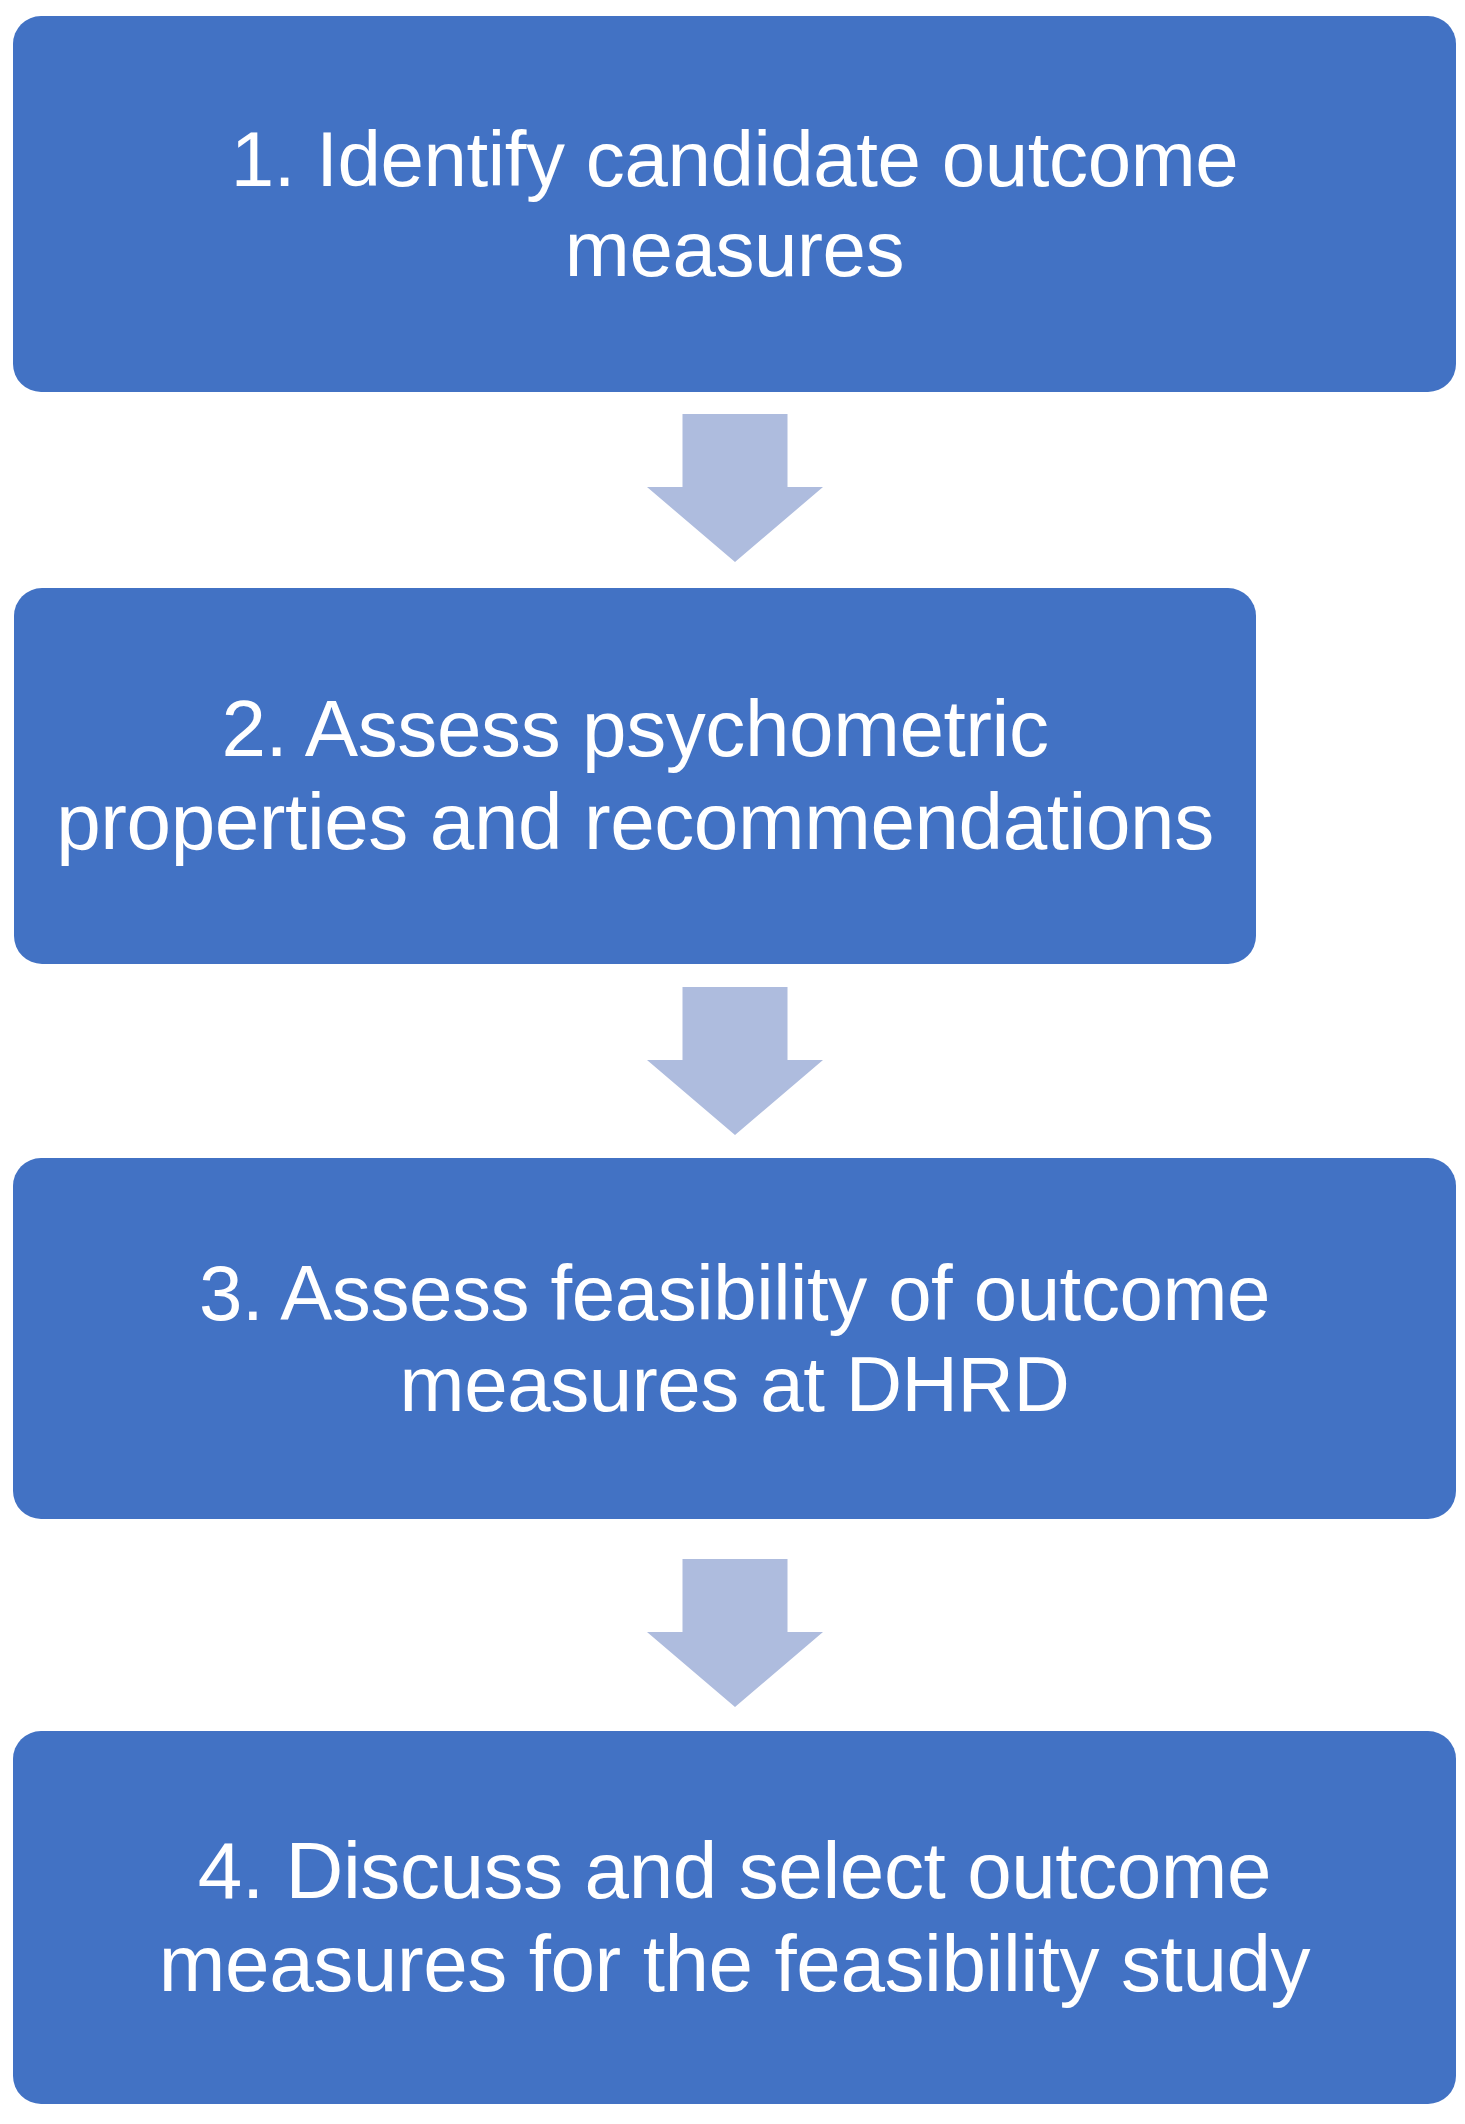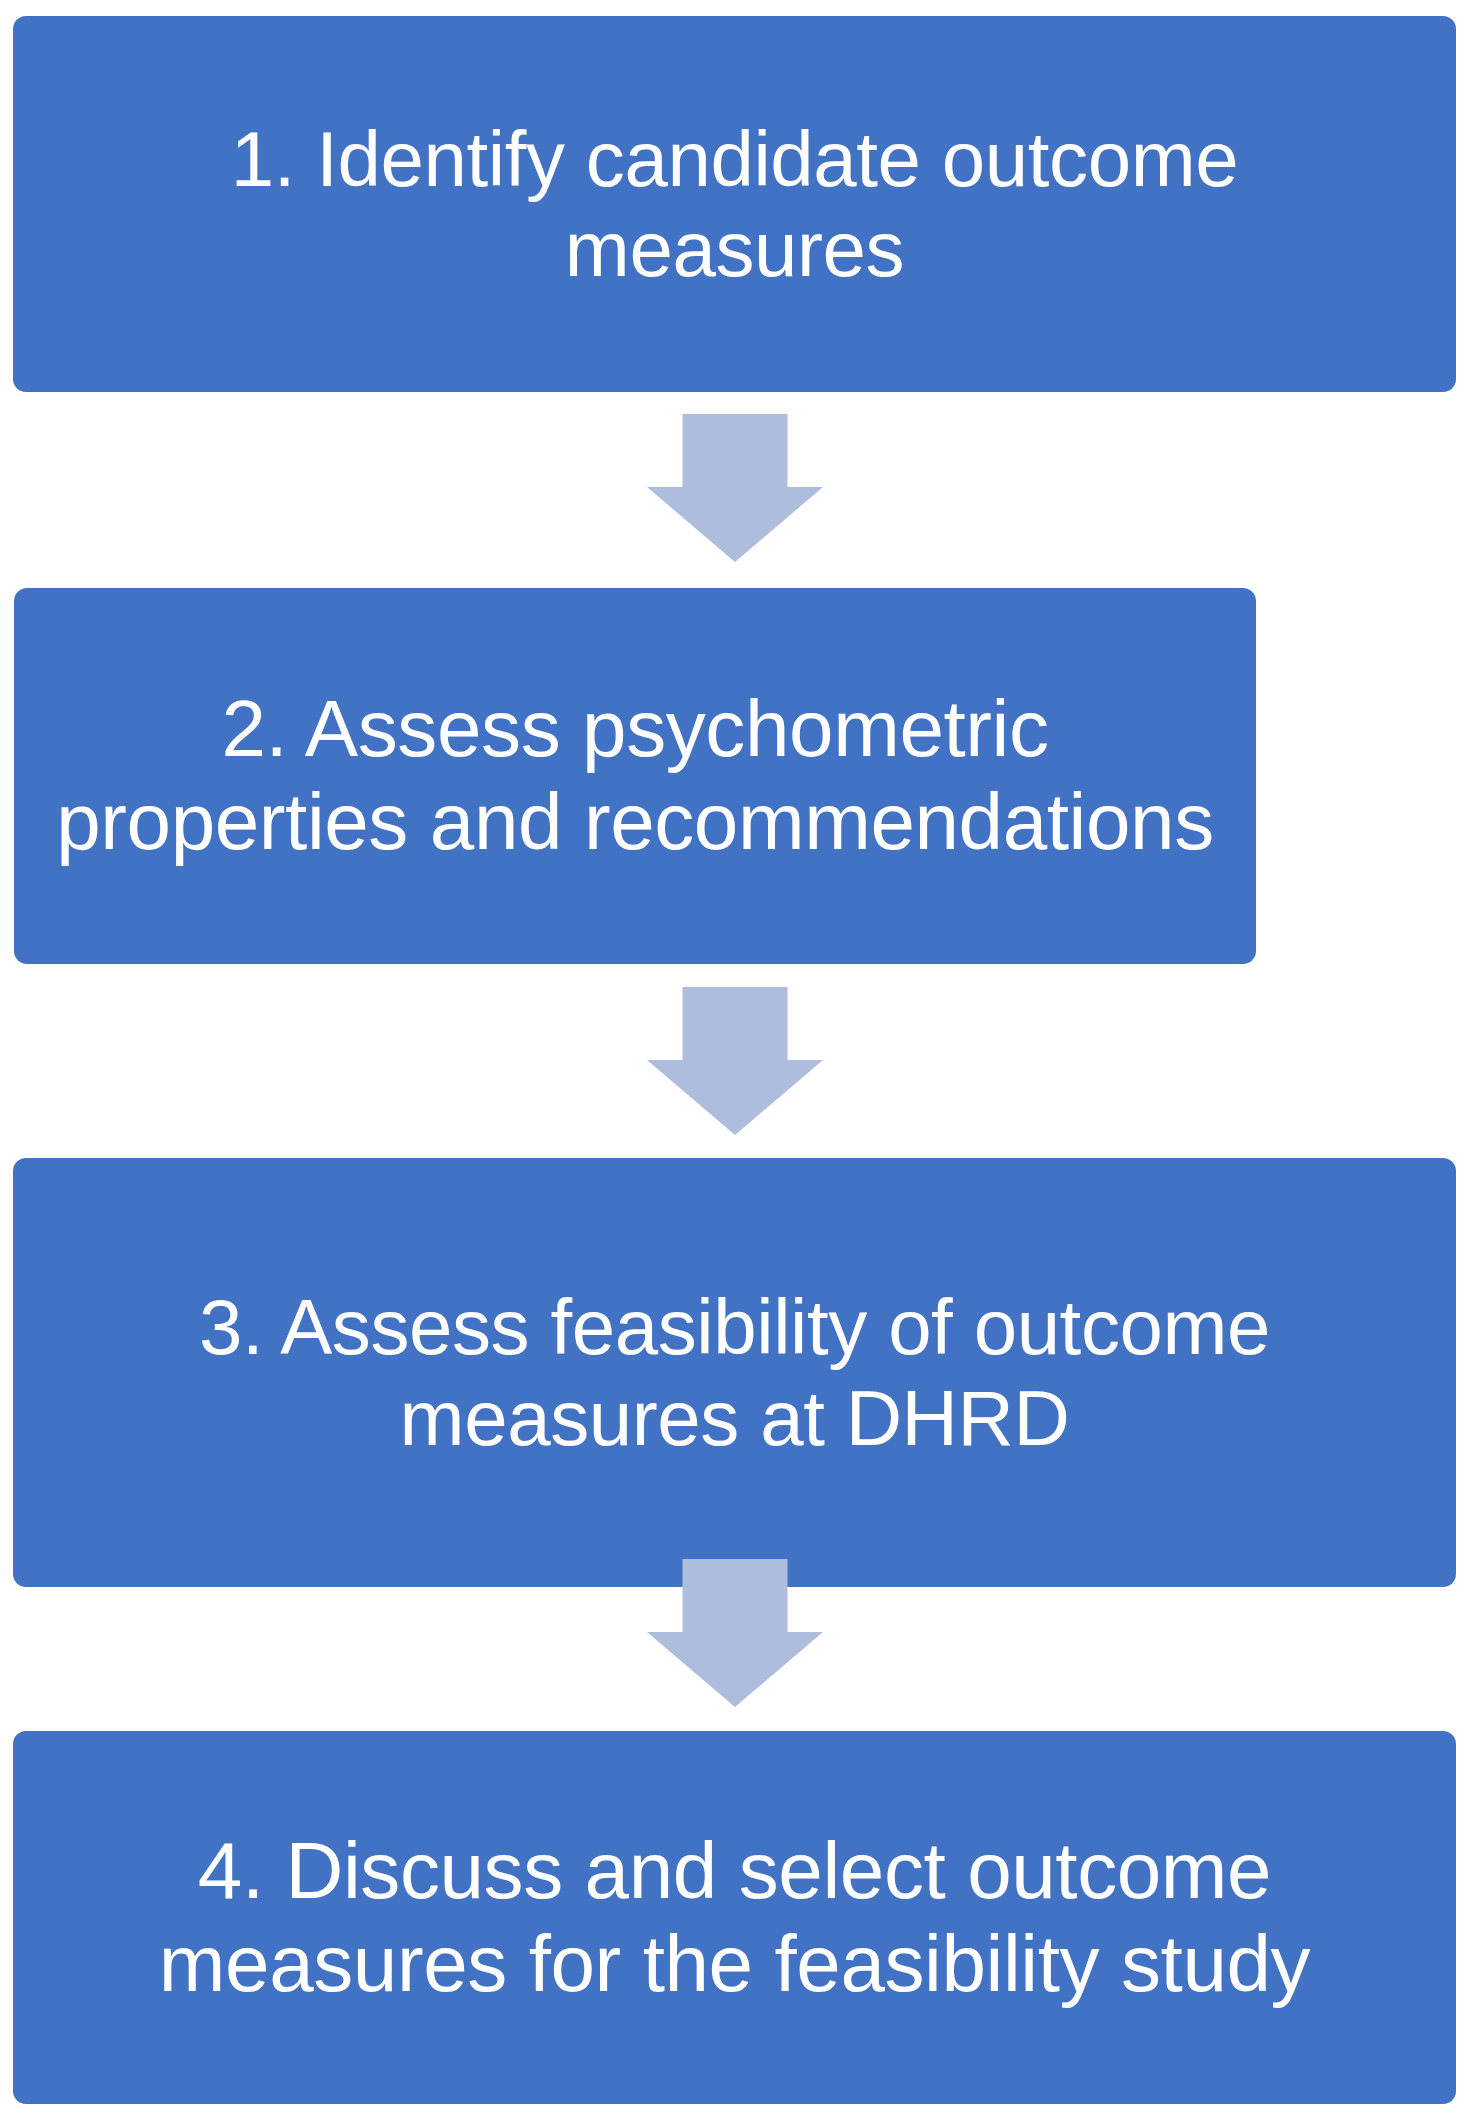--- a/index.html
+++ b/index.html
@@ -16,21 +16,21 @@
     position: relative;
     width: 1465px;
     height: 2124px;
     background: #ffffff;
     overflow: hidden;
   }
 
   .process-box {
     position: absolute;
     background: #4272C4;
-    border-radius: 13px;
+    border-radius: 28px;
     display: flex;
     align-items: center;
     justify-content: center;
     box-sizing: border-box;
     padding: 6px 26px;
   }
 
   .process-box-label {
     color: #FFFFFF;
     font-family: "Liberation Sans", "DejaVu Sans", sans-serif;
@@ -39,21 +39,21 @@
     line-height: 1.16;
     text-align: center;
     letter-spacing: -0.4px;
     width: 100%;
     white-space: pre-line;
   }
 
   
   .box-1 { left: 13px;  top: 16px;   width: 1443px; height: 376px; }
   .box-2 { left: 14px;  top: 588px;  width: 1242px; height: 376px; }
-  .box-3 { left: 13px;  top: 1158px; width: 1443px; height: 429px; }
+  .box-3 { left: 13px;  top: 1158px; width: 1443px; height: 361px; }
   .box-4 { left: 13px;  top: 1731px; width: 1443px; height: 373px; }
 
   .box-2 .process-box-label { font-size: 80px; }
   .box-4 .process-box-label { font-size: 80px; }
 
   
   .connector-arrow {
     position: absolute;
     width: 176px;
     height: 148px;

